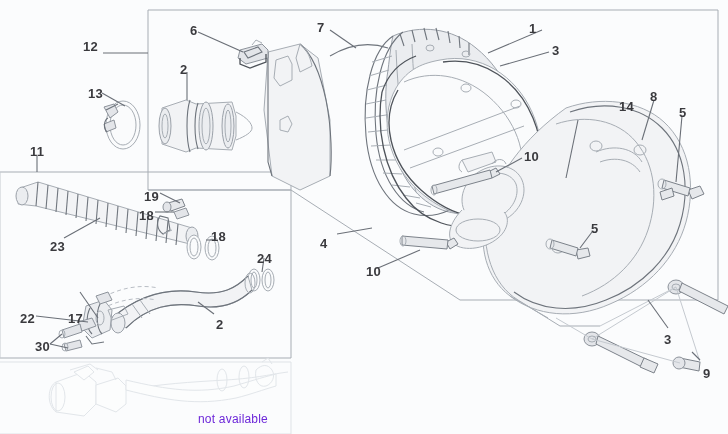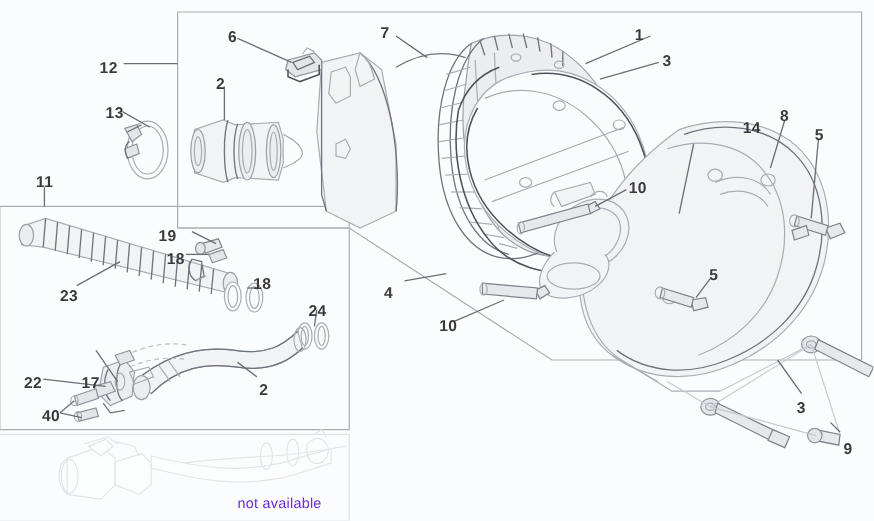--- a/index.html
+++ b/index.html
@@ -368,29 +368,29 @@
 <div class="callout" style="left:320px;top:237px;">4</div>
 <div class="callout" style="left:679px;top:106px;">5</div>
 <div class="callout" style="left:591px;top:222px;">5</div>
 <div class="callout" style="left:190px;top:24px;">6</div>
 <div class="callout" style="left:317px;top:21px;">7</div>
 <div class="callout" style="left:650px;top:90px;">8</div>
 <div class="callout" style="left:703px;top:367px;">9</div>
 <div class="callout" style="left:524px;top:150px;">10</div>
 <div class="callout" style="left:366px;top:265px;">10</div>
 <div class="callout" style="left:30px;top:145px;">11</div>
-<div class="callout" style="left:83px;top:50px;text-align:right;">12</div>
+<div class="callout" style="left:83px;top:40px;text-align:right;">12</div>
 <div class="callout" style="left:88px;top:87px;">13</div>
 <div class="callout" style="left:572px;top:100px;margin-left:47px;">14</div>
 <div class="callout" style="left:664px;top:333px;">3</div>
 <div class="callout" style="left:216px;top:318px;">2</div>
 <div class="callout" style="left:68px;top:284px;margin-top:28px;">17</div>
 <div class="callout" style="left:139px;top:209px;">18</div>
-<div class="callout" style="left:132px;top:190px;">19</div>
-<div class="callout" style="left:35px;top:340px;">40</div>
+<div class="callout" style="left:144px;top:190px;">19</div>
+<div class="callout" style="left:35px;top:340px;">30</div>
 <div class="callout" style="left:211px;top:230px;">18</div>
 <div class="callout" style="left:20px;top:312px;">22</div>
 <div class="callout" style="left:50px;top:240px;">23</div>
 <div class="callout" style="left:257px;top:252px;">24</div>
 
 <div class="na-label" style="left:198px;top:412px;">not available</div>
 
 </div>
 
 </body></html>

